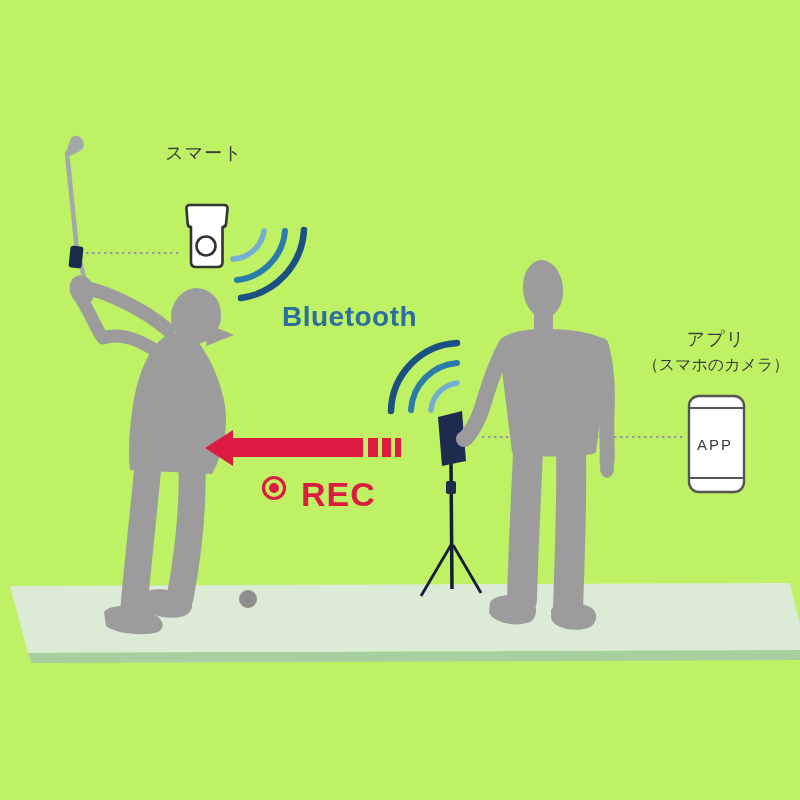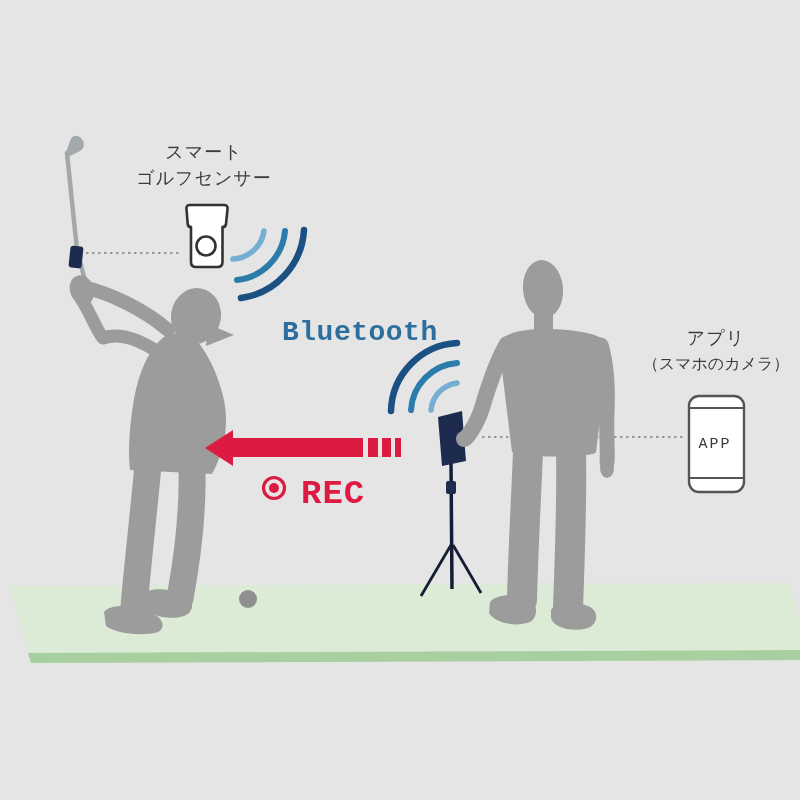--- a/index.html
+++ b/index.html
@@ -1,27 +1,27 @@
 <!DOCTYPE html>
 <html><head>
 <meta charset="utf-8">
 <style>
   html,body{margin:0;padding:0;background:#ffffff;}
   .canvas{
-    position:relative;width:800px;height:800px;background:#e5e5e5;overflow:hidden;
-    font-family:Liberation Mono, monospace;
+    position:relative;width:800px;height:800px;background:#bef264;overflow:hidden;
+    font-family:Liberation Sans, sans-serif;
   }
   .abs{position:absolute;}
   .jp-label{
     color:#3b3b3b;text-align:center;font-size:18px;line-height:26px;font-weight:500;
     letter-spacing:1px;
   }
   .jp-label .sub{font-size:16px;letter-spacing:0;}
   .bt-label{
-    color:#2c6f9e;font-size:28px;font-weight:bold;letter-spacing:0.5px;margin-top:16px;
+    color:#2c6f9e;font-size:28px;font-weight:bold;letter-spacing:0.5px;
   }
   .rec-label{
     color:#dd1a42;font-size:34px;font-weight:bold;letter-spacing:1px;
   }
   .app-text{
     width:52px;text-align:center;color:#3a3a3a;font-size:15px;letter-spacing:2px;
     font-weight:500;
   }
   svg{position:absolute;left:0;top:0;}
 </style>
@@ -118,21 +118,20 @@
 
     <g fill="#ffffff" stroke="#555555">
       <rect x="689" y="396" width="55" height="96" rx="10" stroke-width="2.4"></rect>
       <line x1="689" y1="408" x2="744" y2="408" stroke-width="2"></line>
       <line x1="689" y1="478" x2="744" y2="478" stroke-width="2"></line>
     </g>
   </svg>
 
   <div class="abs jp-label" style="left:104px;top:140px;width:200px;">
     <div>スマート</div>
-    <div>ゴルフセンサー</div>
   </div>
 
   <div class="abs bt-label" style="left:282px;top:301px;">Bluetooth</div>
 
   <div class="abs rec-label" style="left:301px;top:475px;">REC</div>
 
   <div class="abs jp-label" style="left:616px;top:326px;width:200px;">
     <div>アプリ</div>
     <div class="sub">（スマホのカメラ）</div>
   </div>

